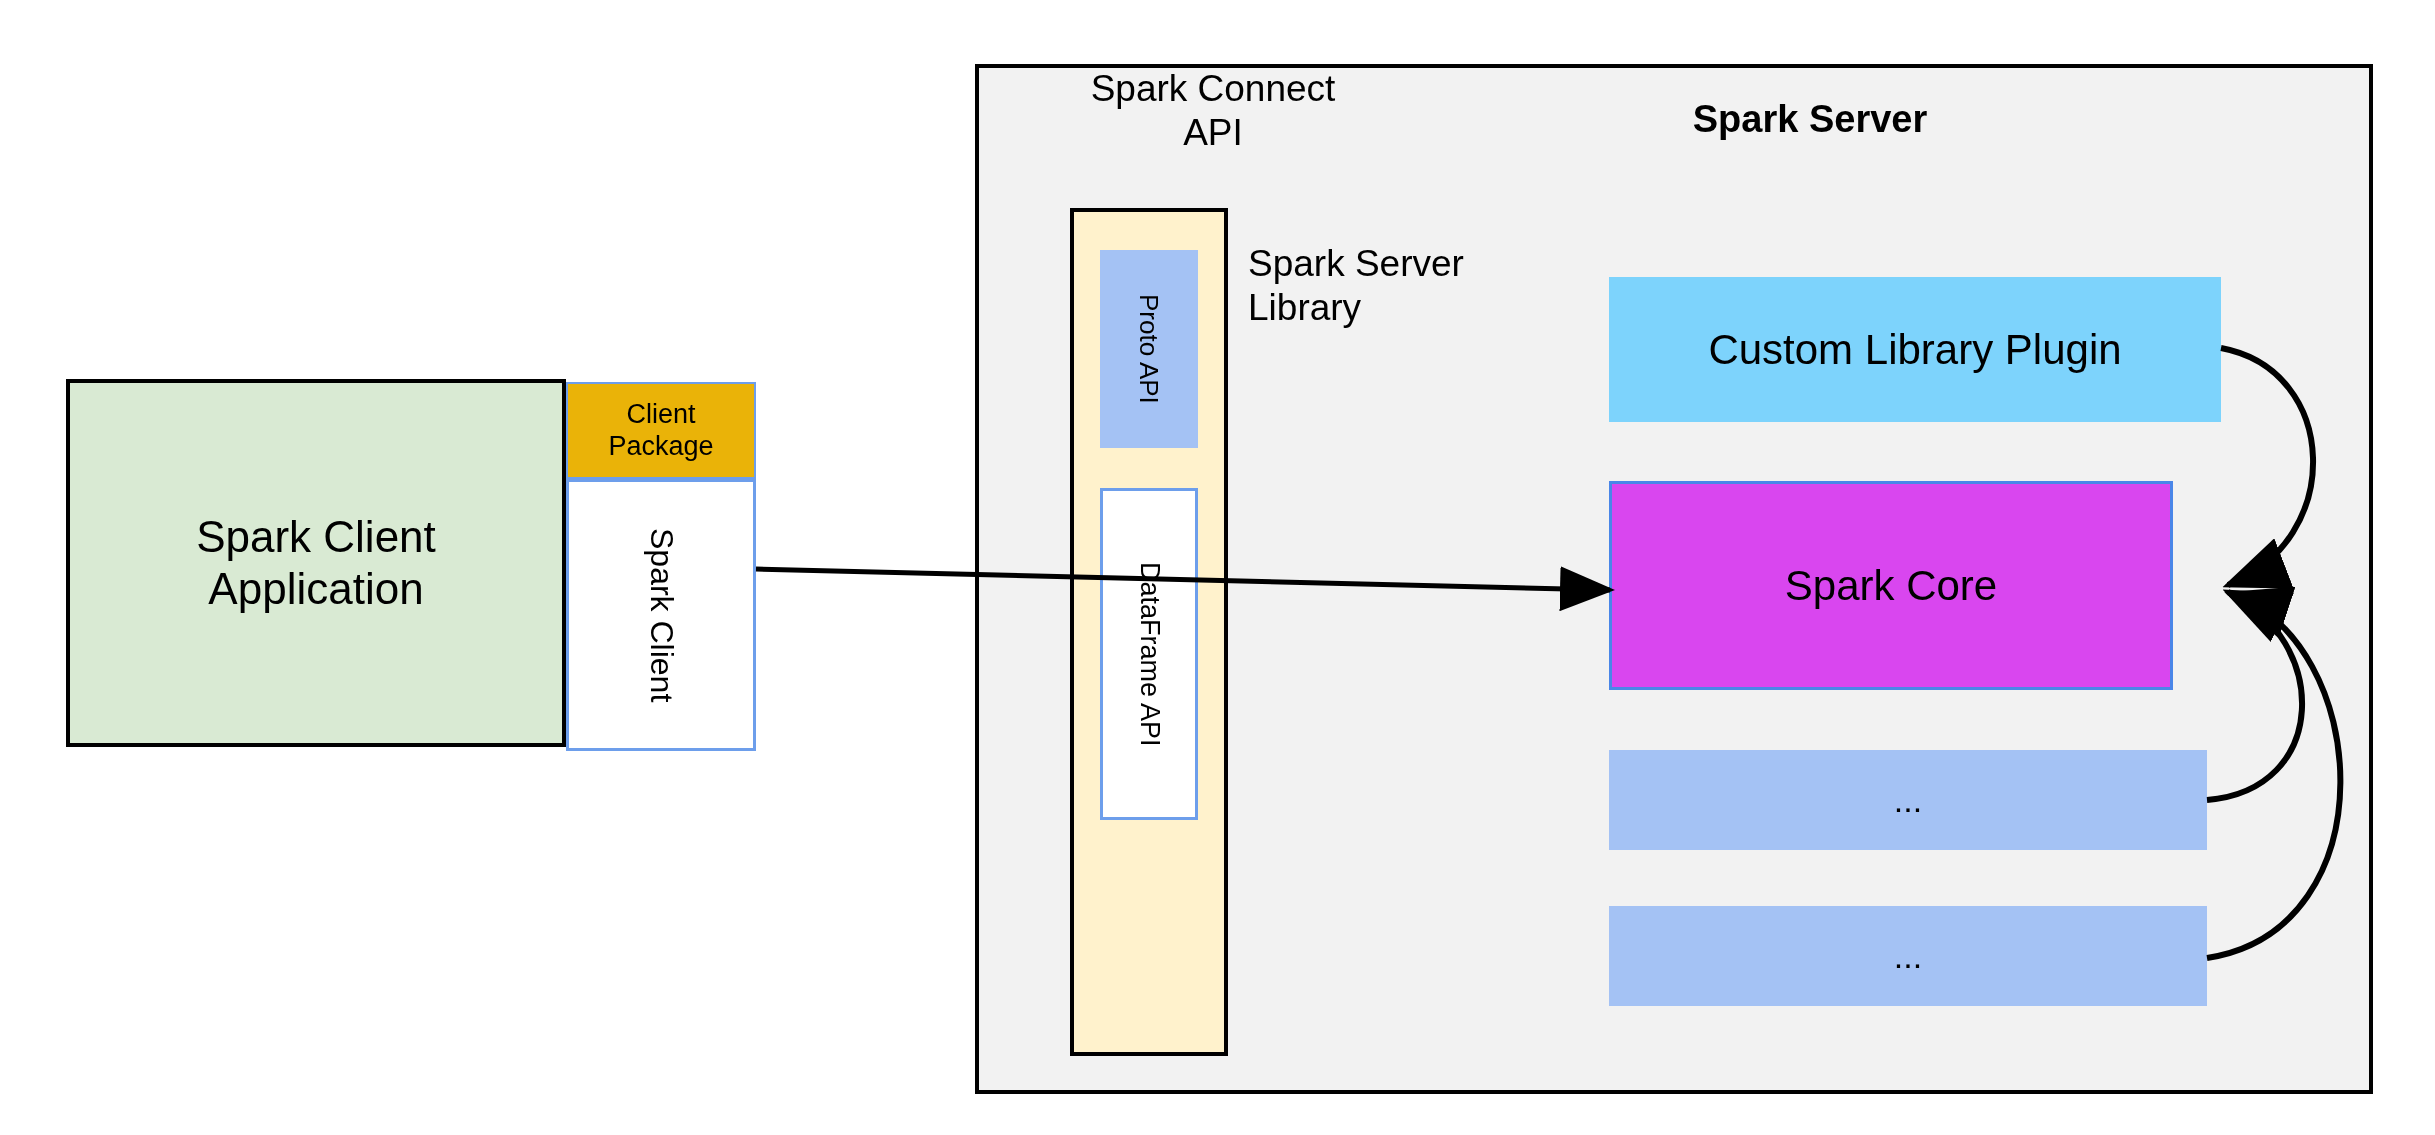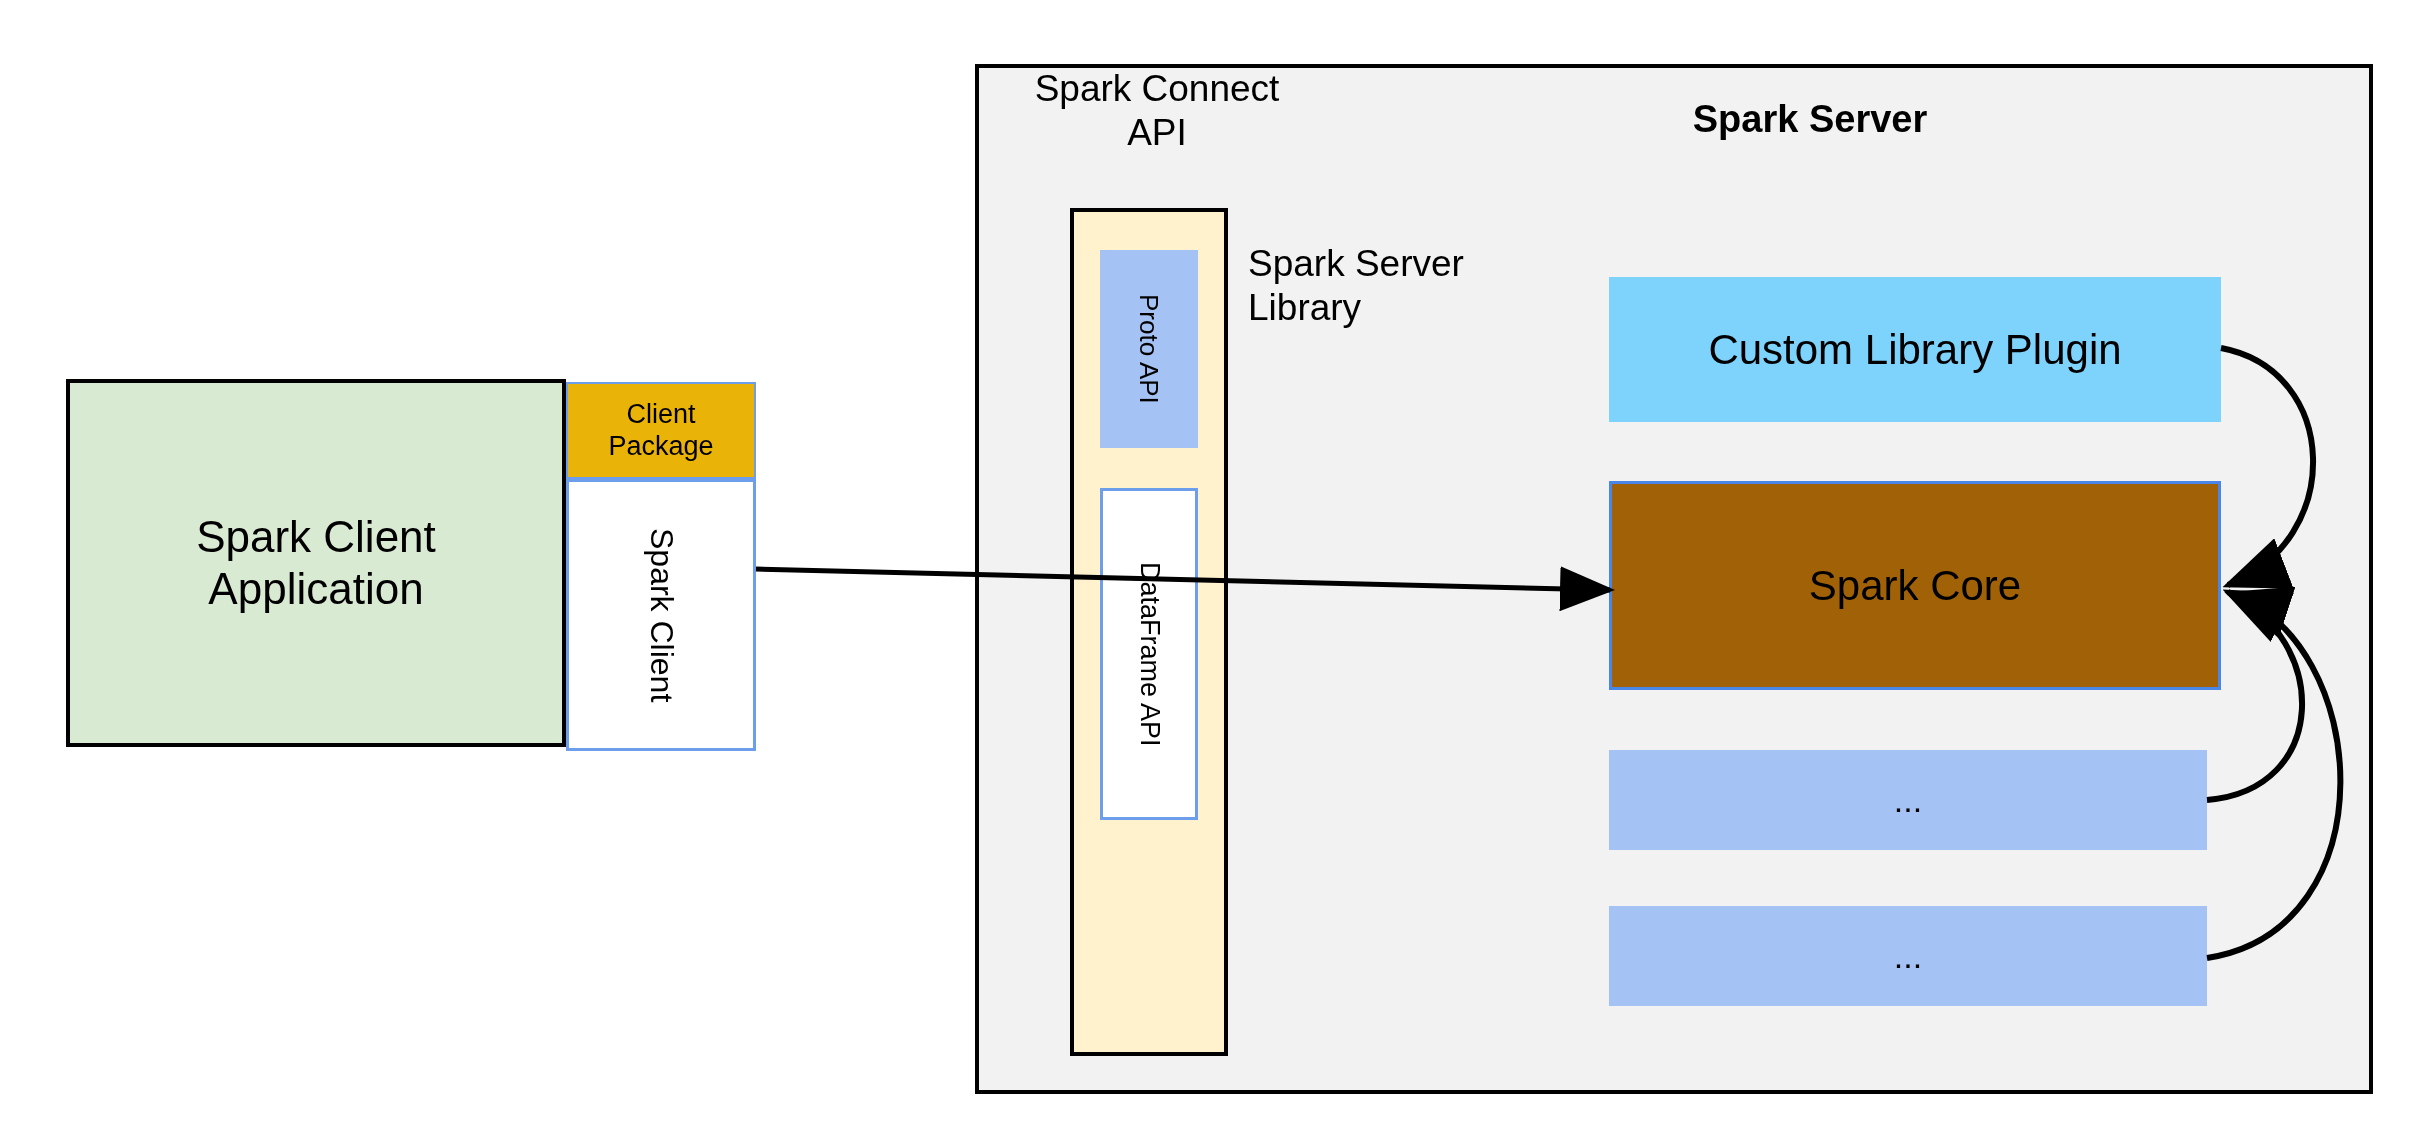--- a/index.html
+++ b/index.html
@@ -77,21 +77,21 @@
     top: 64px;
     width: 1398px;
     height: 1030px;
     background: #F2F2F2;
     border: 4px solid #000000;
     z-index: 1;
   }
 
   
   #spark-connect-api-label {
-    left: 1012px;
+    left: 1068px;
     top: 68px;
     width: 290px;
     height: 86px;
     font-size: 37px;
     z-index: 3;
     white-space: pre-line;
   }
   #spark-server-title {
     left: 1600px;
     top: 94px;
@@ -149,23 +149,23 @@
     top: 277px;
     width: 612px;
     height: 145px;
     background: #7dd3fc;
     font-size: 42px;
     z-index: 3;
   }
   #spark-core-box {
     left: 1609px;
     top: 481px;
-    width: 612px;
+    width: 564px;
     height: 209px;
-    background: #a16207;
+    background: #d946ef;
     border: 3px solid #4A86E8;
     font-size: 42px;
     z-index: 3;
   }
   #dots-box-1 {
     left: 1609px;
     top: 750px;
     width: 598px;
     height: 100px;
     background: #A4C2F4;

